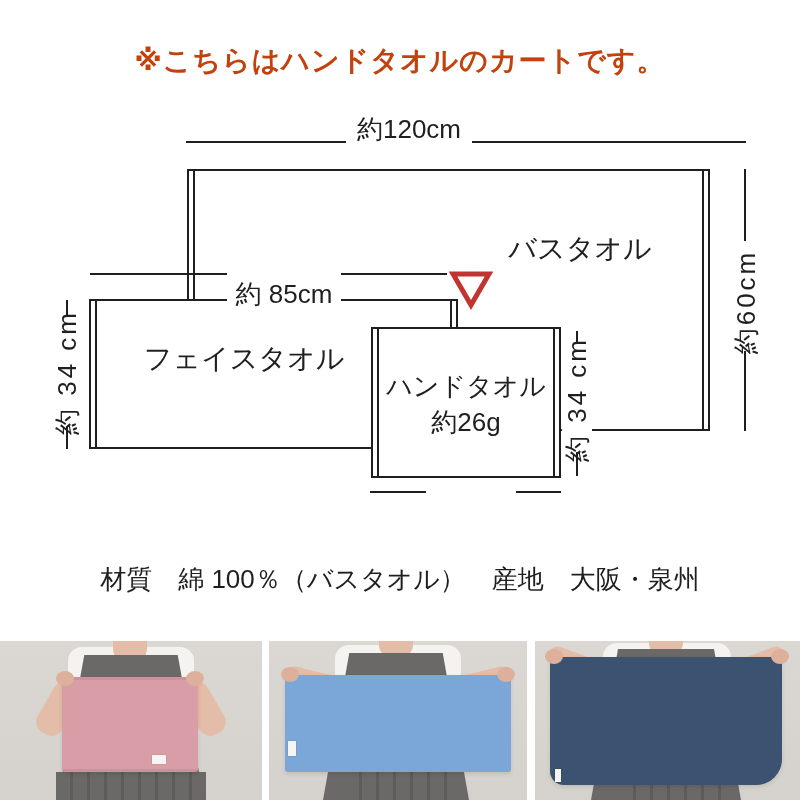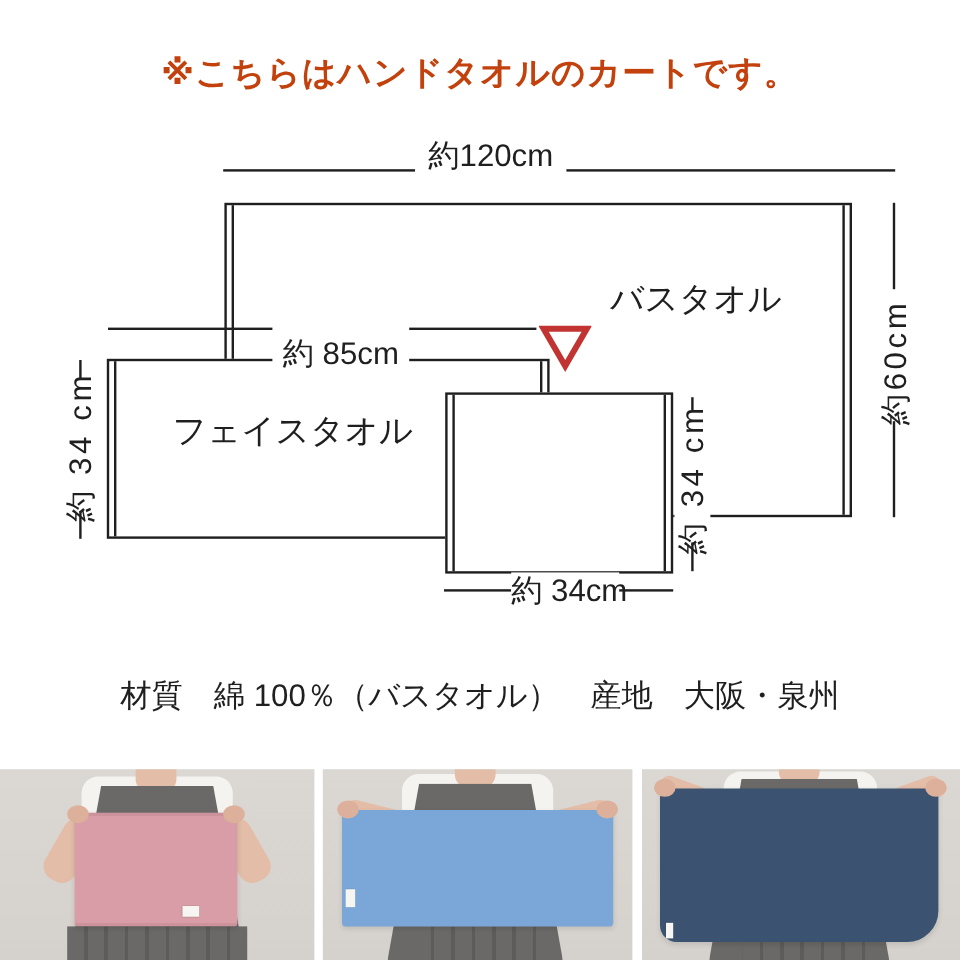--- a/index.html
+++ b/index.html
@@ -139,28 +139,31 @@
 
   <div class="dline" id="dim34f-t"></div>
   <div class="dimtext vtext" id="dim34f-x">約 34 cm</div>
   <div class="dline" id="dim34f-b"></div>
 
   <div class="dline" id="dim34h-t"></div>
   <div class="dimtext vtext" id="dim34h-x">約 34 cm</div>
   <div class="dline" id="dim34h-b"></div>
 
   <div class="dline" id="dim34b-l"></div>
-  <div class="dimtext" id="dim34b-t">約 34cm</div>
   <div class="dline" id="dim34b-r"></div>
 
   <div class="tlabel" id="bath-label">
     <div>バスタオル</div>
   </div>
   <div class="tlabel" id="face-label">
     <div>フェイスタオル</div>
+  </div>
+  <div class="tlabel" id="hand-label">
+    <div>ハンドタオル</div>
+    <div>約26g</div>
   </div>
 
   <svg id="pointer-triangle" width="44" height="40" viewBox="0 0 44 40">
     <polygon points="4,4 40,4 22,35" fill="none" stroke="#c23431" stroke-width="5" stroke-linejoin="miter"></polygon>
   </svg>
 
   <div id="specs">材質　綿 100％（バスタオル）　産地　大阪・泉州</div>
 
   <div class="photo" id="photo1">
     <div class="tee" id="p1-tee"></div>

